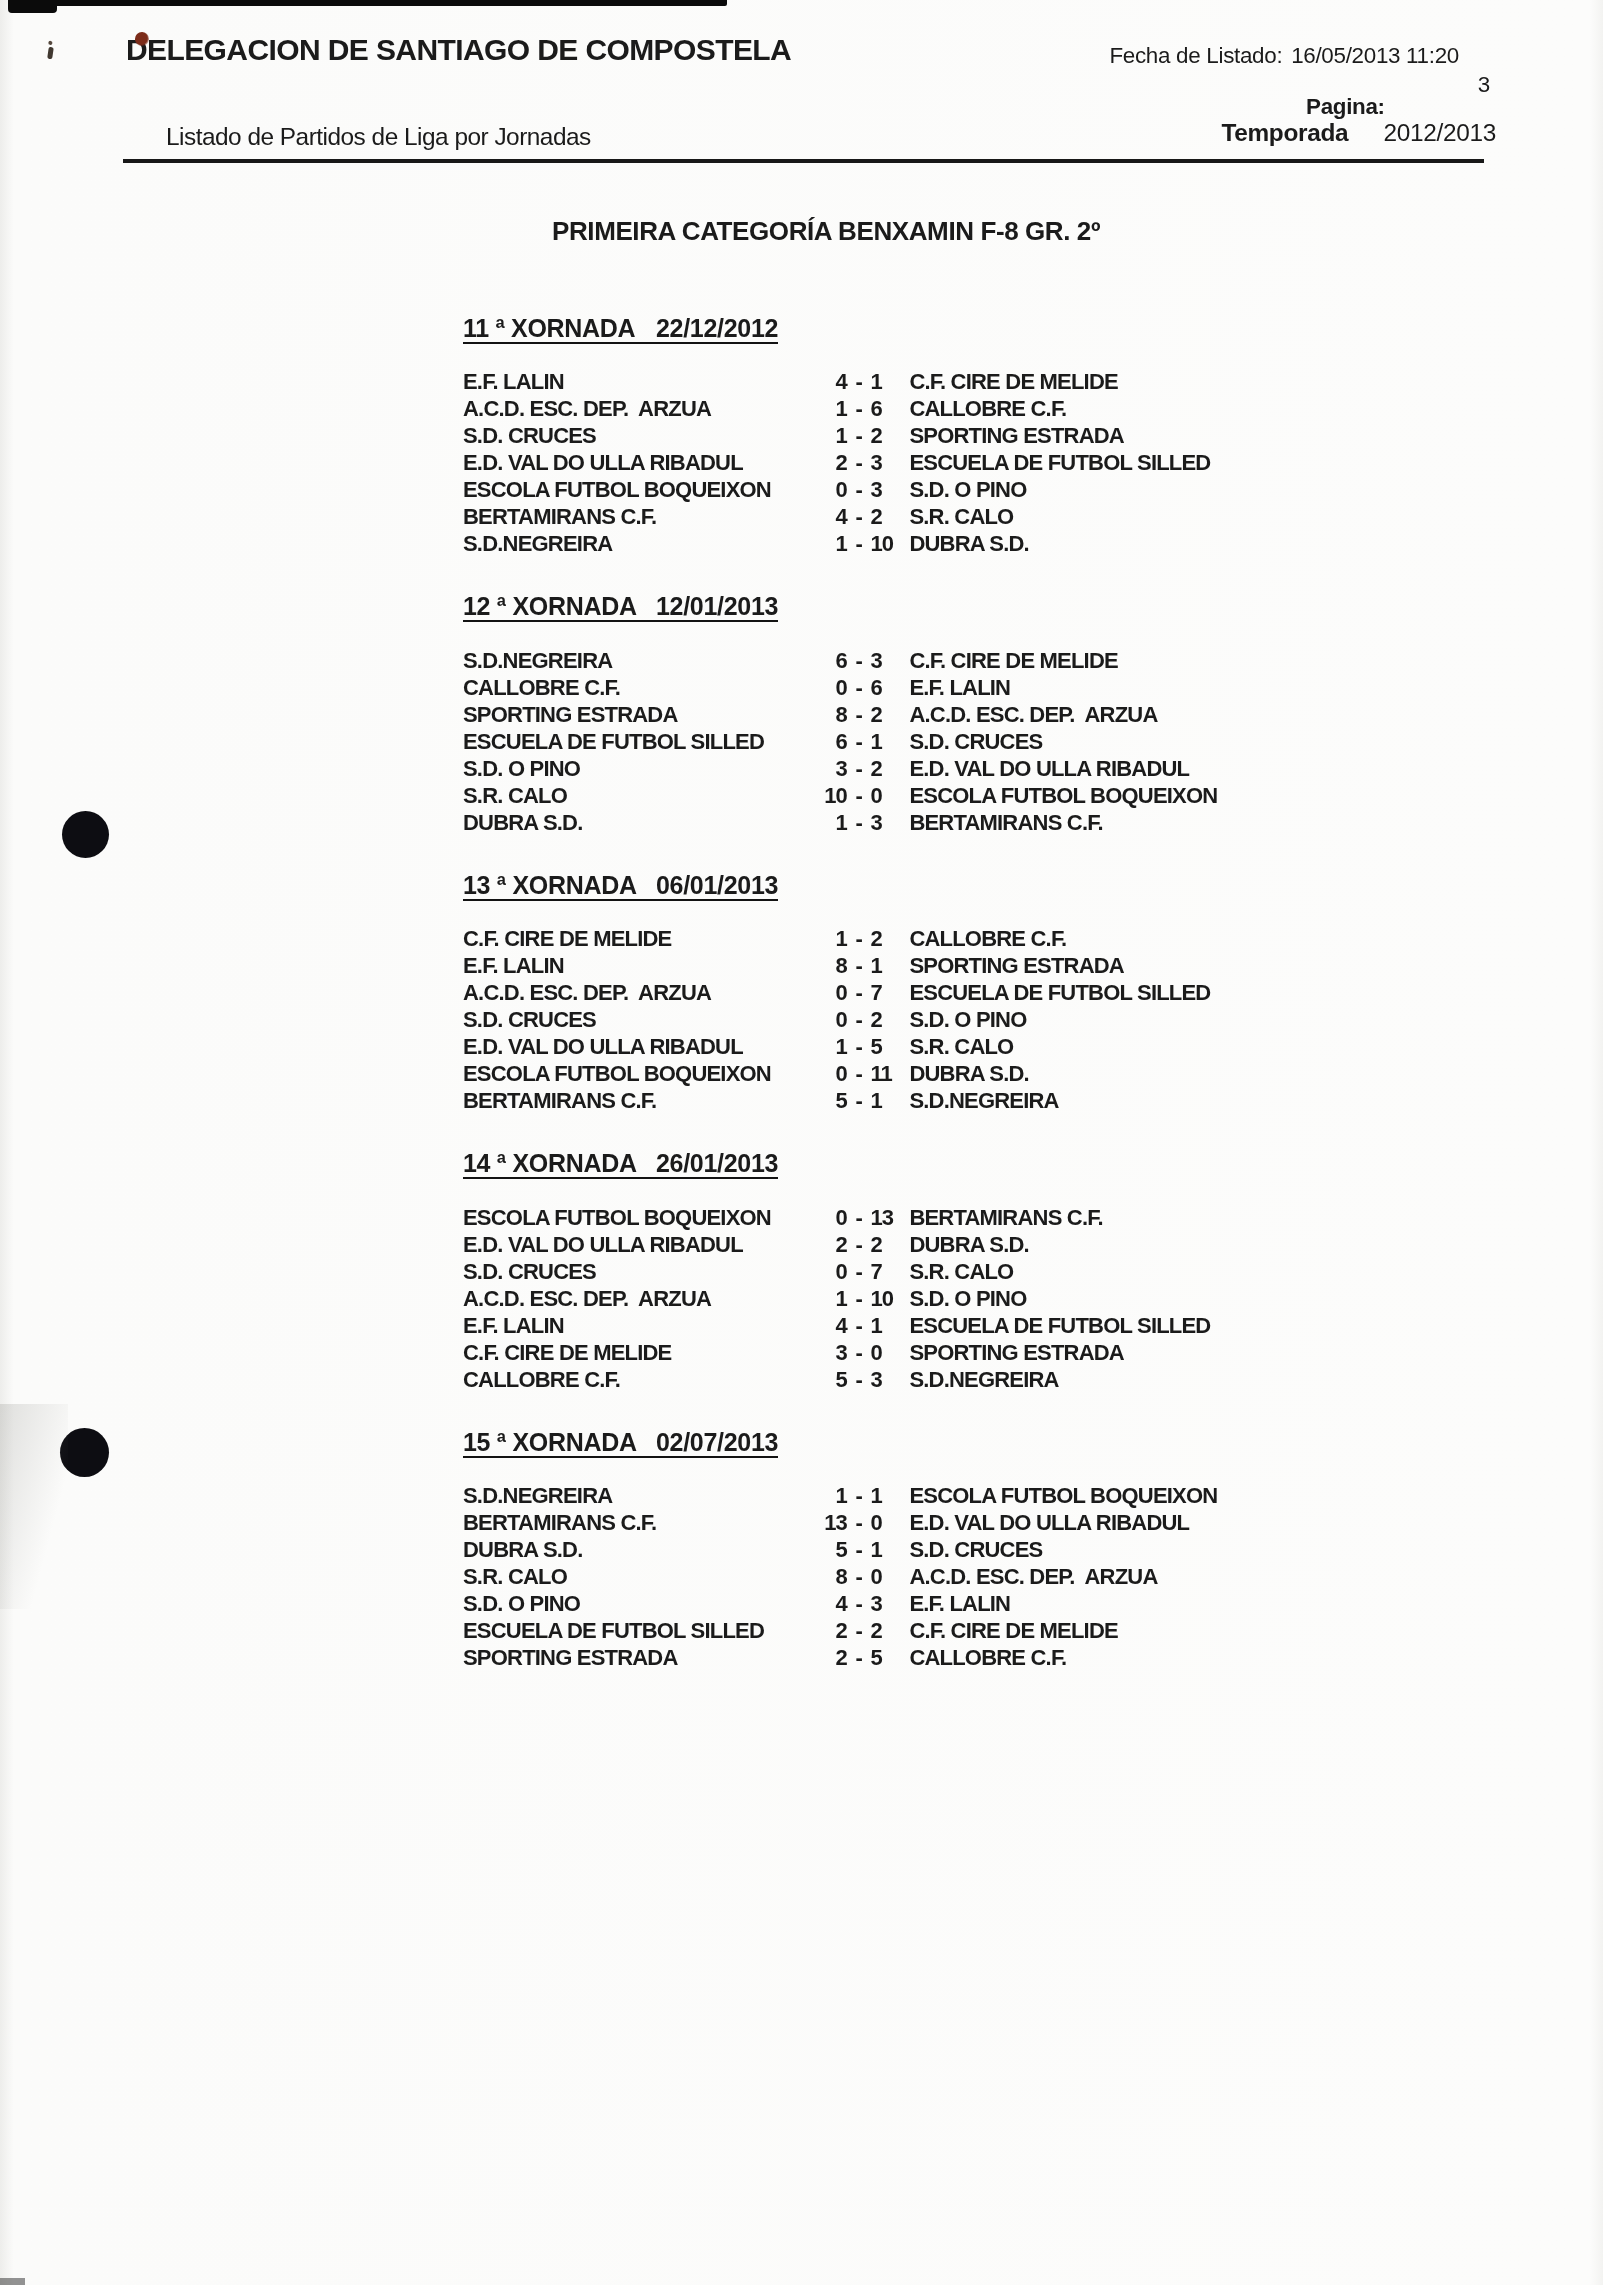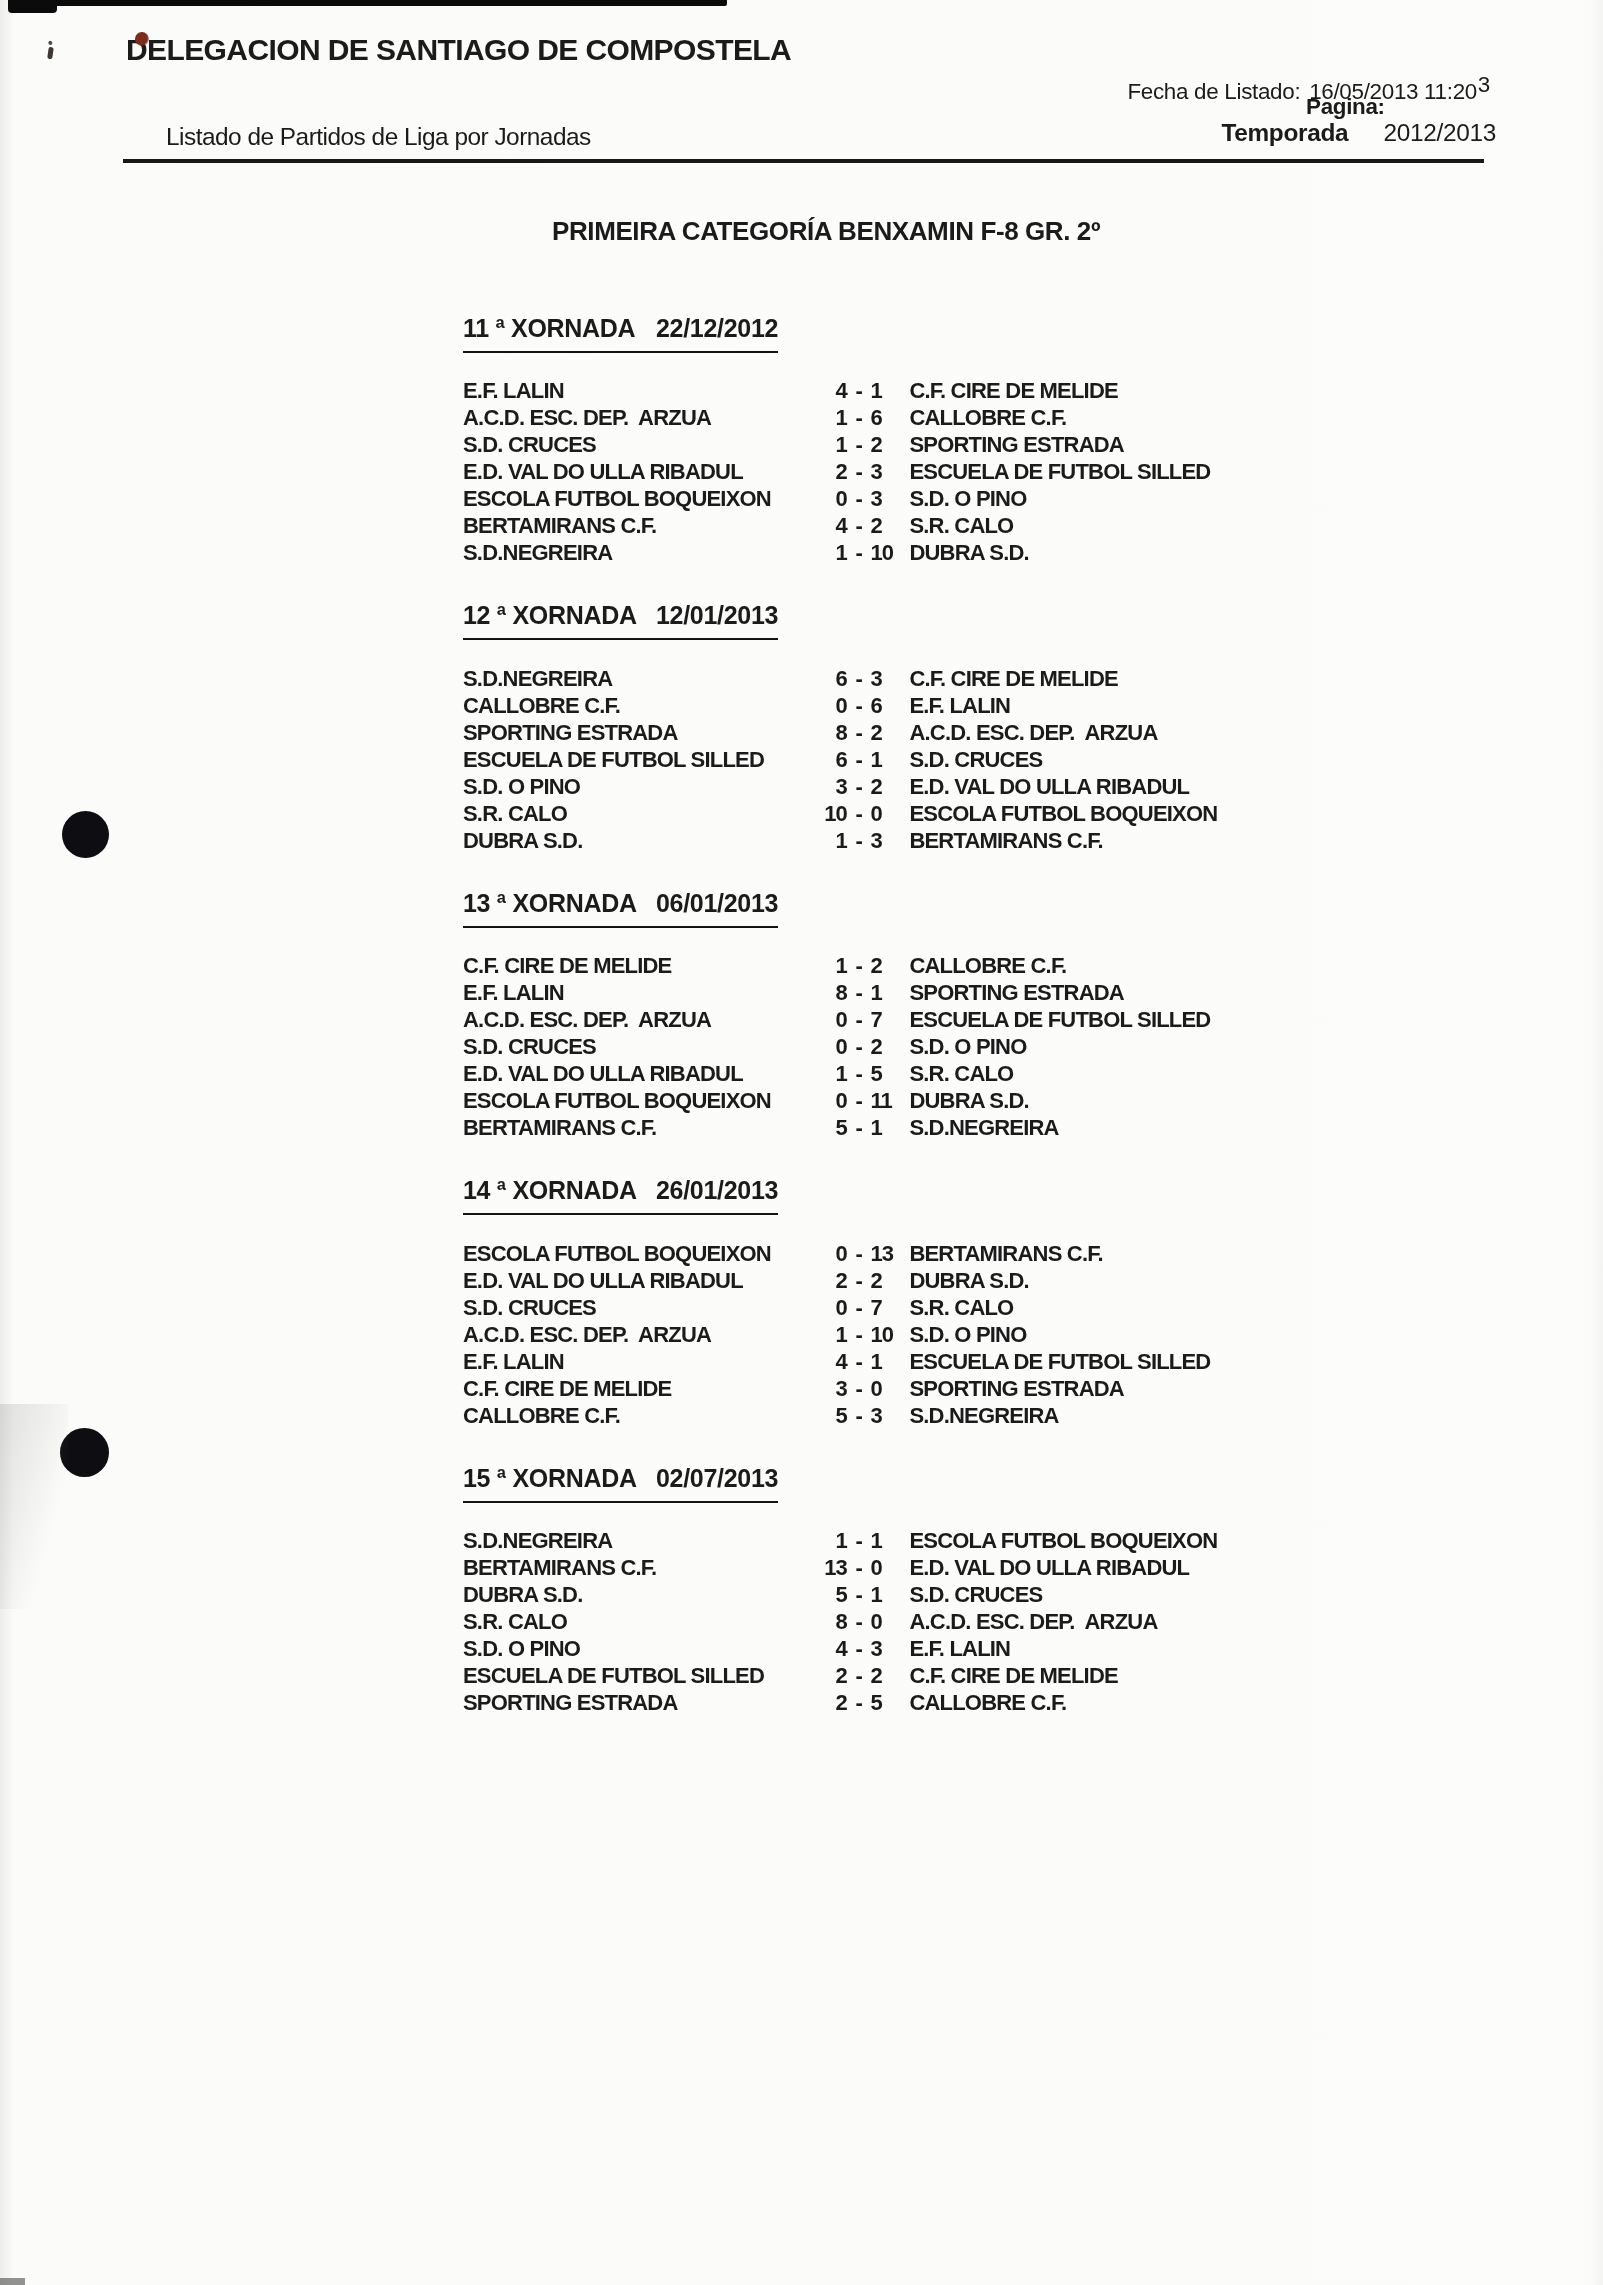--- a/index.html
+++ b/index.html
@@ -22,39 +22,39 @@
   .scan-stain { position: absolute; left: 135px; top: 32px; width: 13.7px; height: 13.7px; background: radial-gradient(circle at 45% 45%, #7c2c1a 0 55%, rgba(124,44,26,0.25) 75%, transparent 80%); border-radius: 50%; z-index: 5; }
   .hole-punch { position: absolute; border-radius: 50%; background: #0d0d12; }
   .hole-punch.top { left: 62px; top: 811px; width: 47px; height: 47px; }
   .hole-punch.bottom { left: 60px; top: 1428px; width: 49px; height: 49px; }
   .scan-smudge { position: absolute; left: 0; top: 1404px; width: 68px; height: 205px;
     background: linear-gradient(105deg, rgba(150,150,145,0.28), rgba(150,150,145,0.0) 70%); }
   .scan-bottom-mark { position: absolute; left: 0; top: 2278px; width: 25px; height: 7.8px; background: rgba(60,60,60,0.55); }
 
   
   .delegation { position: absolute; left: 126px; top: 33px; font-size: 30px; font-weight: 700; letter-spacing: -0.6px; }
-  .fecha-line { position: absolute; right: 126px; top: 43px; font-size: 22.4px; display: flex; gap: 8.8px; white-space: pre; margin-top: 36px; }
+  .fecha-line { position: absolute; right: 144px; top: 43px; font-size: 22.4px; display: flex; gap: 8.8px; white-space: pre; }
   .pagina-line { position: absolute; left: 1306px; top: 72px; width: 184px; font-size: 22.4px; display: flex; justify-content: space-between; }
   .pagina-label { font-weight: 700; margin-top: 22px; }
   .listado { position: absolute; left: 166px; top: 123px; font-size: 24.4px; font-weight: 400; letter-spacing: -0.5px; }
   .temporada-line { position: absolute; right: 107px; top: 119px; font-size: 24.4px; display: flex; gap: 35px; }
   .temporada-label { font-weight: 700; }
   .header-rule { position: absolute; left: 123px; top: 159px; width: 1361px; height: 3.9px; background: #181818; }
 
   
   .comp-title { position: absolute; left: 552px; top: 216px; font-size: 26px; font-weight: 700; letter-spacing: -0.4px; white-space: pre; }
 
   
   .jornadas { position: absolute; left: 463px; top: 316px; width: 956px; }
   .jornada { margin-bottom: 37px; }
   .jornada-heading {
     display: inline-flex;
     font-size: 25px; font-weight: 700;
     border-bottom: 2.9px solid #131313;
-    padding-bottom: 10px;
+    padding-bottom: 1px;
     line-height: 25px;
     margin-bottom: 24.4px;
     white-space: pre;
   }
   .jornada-label { width: 193px; }
   .match-row { display: flex; line-height: 27px; font-size: 22px; font-weight: 700; letter-spacing: -0.8px; }
   .team { white-space: pre; }
   .team.home { width: 335px; }
   .score-left  { width: 49px; text-align: right; }
   .score-dash  { width: 23.4px; text-align: center; }

